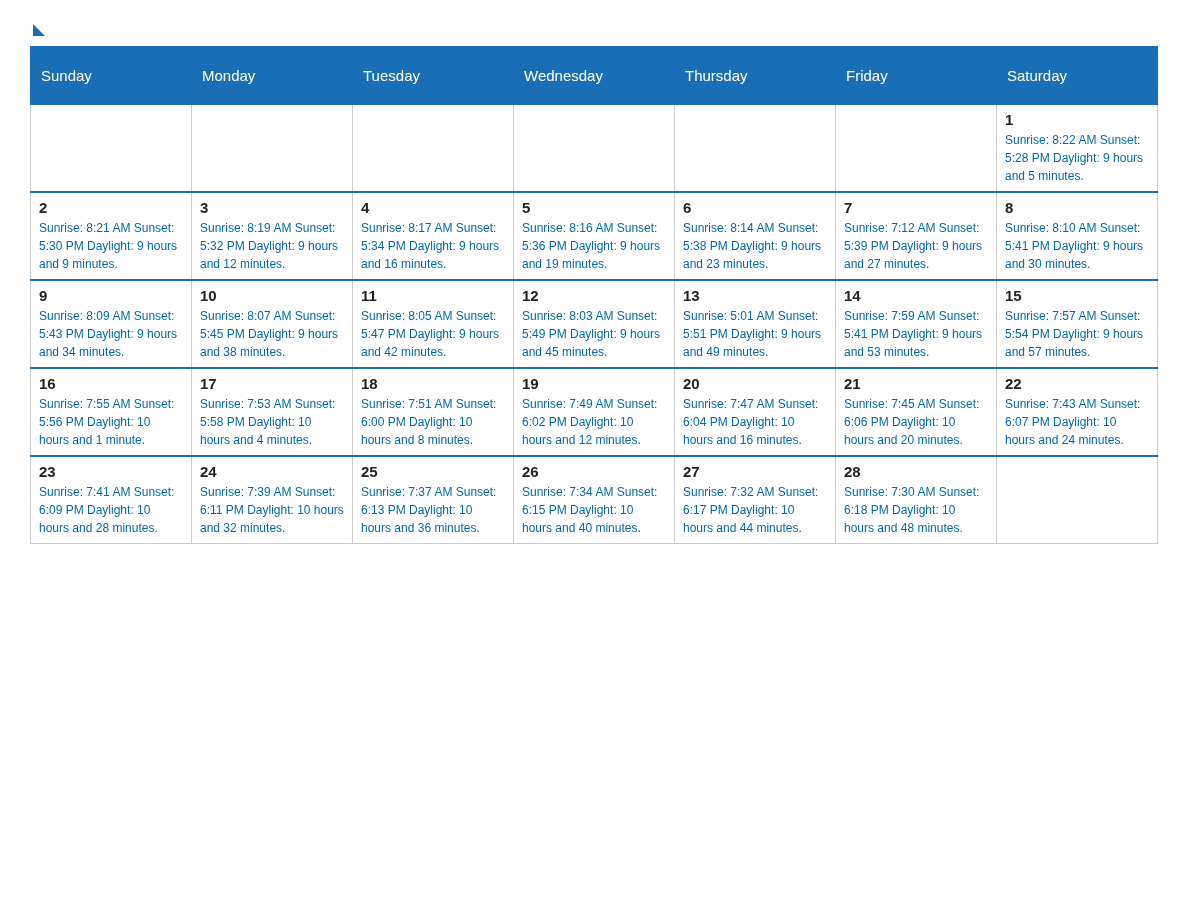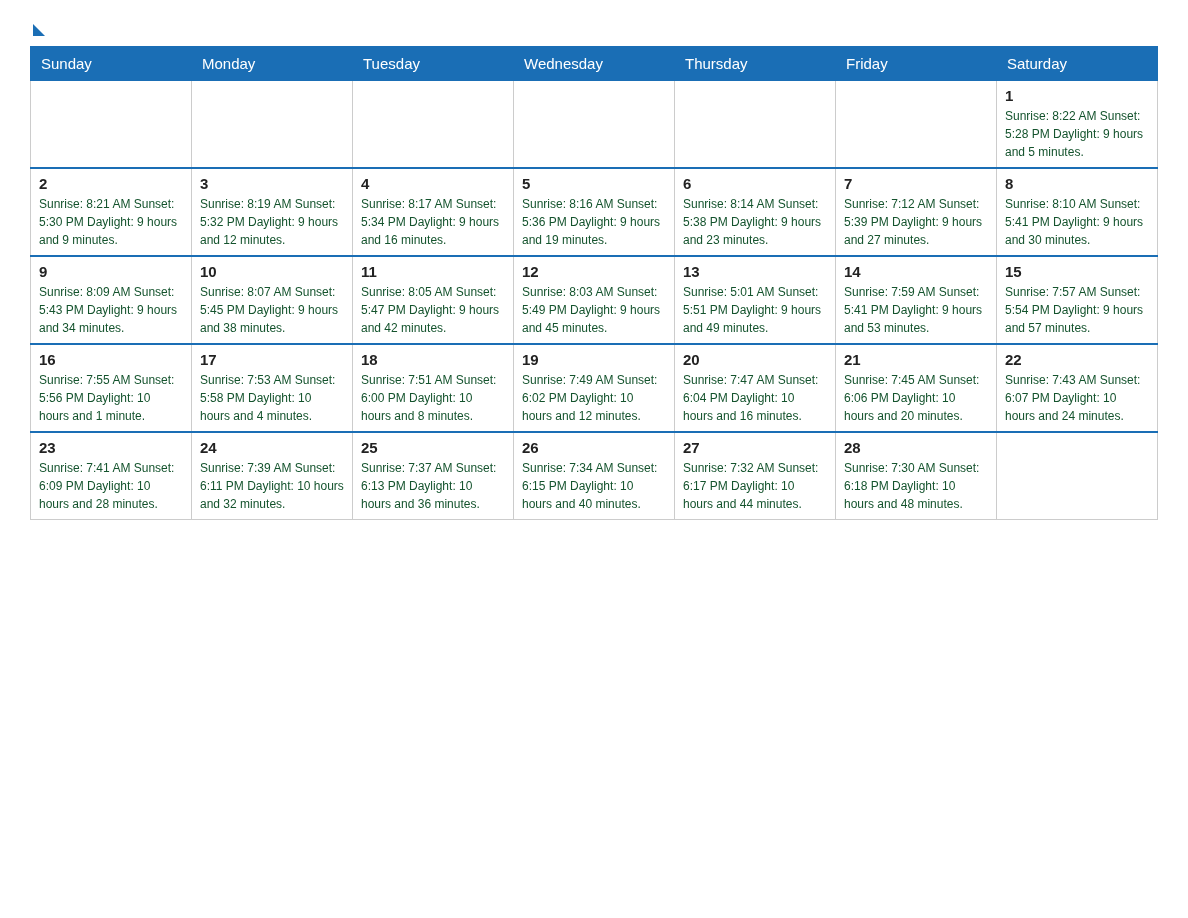--- a/index.html
+++ b/index.html
@@ -60,21 +60,21 @@
       margin-top: 4px;
     }
     .calendar {
       width: 100%;
       border-collapse: collapse;
       margin-top: 10px;
     }
     .calendar thead tr th {
       background-color: #1a6eb5;
       color: #fff;
-      padding: 8px 10px;
+      padding: 20px 10px;
       text-align: left;
       font-size: 15px;
       font-weight: normal;
       border: 1px solid #1a6eb5;
     }
     .calendar tbody tr td {
       border: 1px solid #ccc;
       vertical-align: top;
       padding: 6px 8px;
       width: 14.28%;
@@ -87,21 +87,21 @@
     }
     .day-number {
       font-size: 15px;
       font-weight: bold;
       color: #222;
       display: block;
       margin-bottom: 3px;
     }
     .day-info {
       font-size: 12px;
-      color: #14532d;
+      color: #0369a1;
       line-height: 1.5;
     }
     .calendar tbody tr {
       border-top: 2px solid #1a6eb5;
     }
     .calendar tbody tr:first-child {
       border-top: none;
     }
   </style>
 </head>

